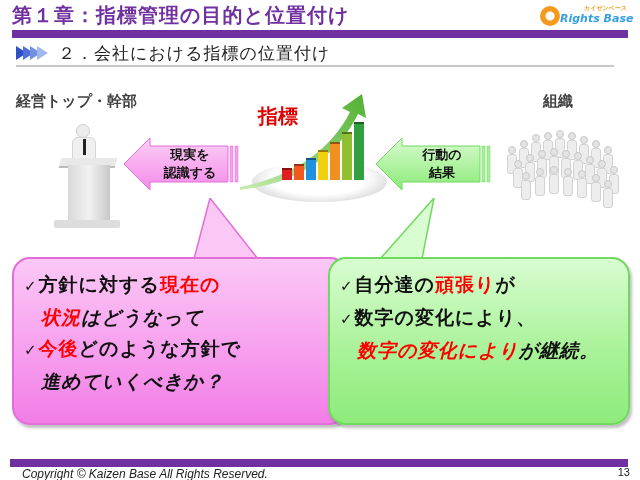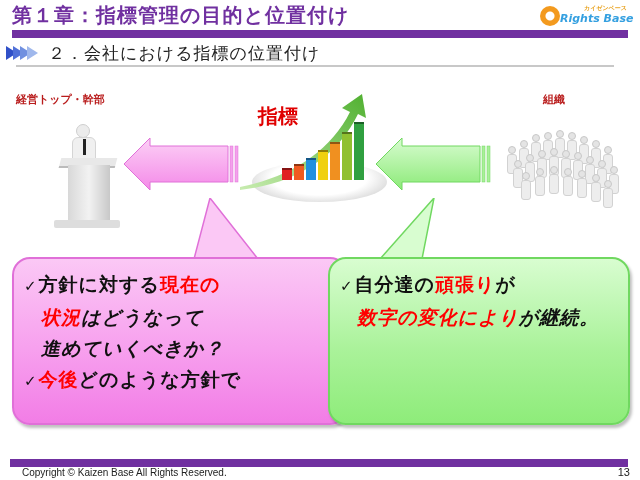--- a/index.html
+++ b/index.html
@@ -12,30 +12,30 @@
     letter-spacing: 1px; white-space: nowrap;
   }
   .top-bar { position: absolute; left: 12px; top: 30px; width: 616px; height: 8px; background: #7030a0; }
 
   .logo { position: absolute; left: 540px; top: 4px; width: 95px; height: 24px; }
   .logo-gear { position: absolute; left: 0; top: 2px; width: 20px; height: 20px; border-radius: 50%;
     background: radial-gradient(circle at 50% 50%, #fff 0 4px, #f39a1e 5px 10px); }
   .logo-kana { position: absolute; left: 44px; top: 0; font-size: 6px; color: #e8a01a; font-weight: bold; }
   .logo-name { position: absolute; left: 20px; top: 8px; font-size: 11px; color: #35a0e0; font-style: italic; font-weight: bold; white-space: nowrap; }
 
-  .section-title-row { position: absolute; left: 6px; top: 40px; height: 26px; display: flex; align-items: center; }
+  .section-title-row { position: absolute; left: 16px; top: 40px; height: 26px; display: flex; align-items: center; }
   .triangles { display: flex; margin-right: 8px; }
   .tri { width: 0; height: 0; border-top: 7px solid transparent; border-bottom: 7px solid transparent; border-left: 11px solid #3050c8; margin-right: -4px; }
   .tri.t2 { border-left-color: #5070d8; }
   .tri.t3 { border-left-color: #7090e0; }
   .tri.t4 { border-left-color: #a0b8ec; }
   .section-title { font-size: 17px; color: #222; letter-spacing: 1px; white-space: nowrap; margin-left: 6px; }
   .section-underline { position: absolute; left: 16px; top: 65px; width: 598px; height: 2px; background: #c8c8c8; }
 
-  .label-blue { position: absolute; font-size: 11px; font-weight: bold; color: #b91c1c; white-space: nowrap; }
+  .label-blue { position: absolute; font-size: 15px; font-weight: bold; color: #404040; white-space: nowrap; }
   .label-mgmt { left: 16px; top: 92px; }
   .label-org { left: 543px; top: 92px; }
 
   .label-indicator { position: absolute; left: 258px; top: 103px; font-size: 20px; font-weight: bold; color: #e00000; }
 
   
   .podium-wrap { position: absolute; left: 40px; top: 120px; width: 110px; height: 110px; }
   .podium-body { position: absolute; left: 28px; top: 45px; width: 42px; height: 60px; background: linear-gradient(90deg,#d8d8d8,#f2f2f2,#c8c8c8); }
   .podium-top { position: absolute; left: 20px; top: 38px; width: 56px; height: 10px; background: #e8e8e8; border-bottom: 2px solid #bbb; transform: skewX(-15deg); }
   .podium-base { position: absolute; left: 14px; top: 100px; width: 66px; height: 8px; background: #ddd; border-radius: 2px; }
@@ -66,21 +66,21 @@
     border: 2px solid #e070d8; box-shadow: 2px 3px 3px rgba(0,0,0,0.25); }
   .bubble-green { left: 328px; top: 257px; width: 302px; height: 168px;
     background: linear-gradient(180deg,#d8fdd0 0%,#aaf29a 55%,#8eec7a 100%);
     border: 2px solid #70d860; box-shadow: 2px 3px 3px rgba(0,0,0,0.25); }
   .bubble-line { font-size: 19px; font-weight: bold; color: #111; line-height: 31px; white-space: nowrap; letter-spacing: 1px; }
   .bubble-line .red { color: #ff0000; }
   .bubble-line.indent { padding-left: 17px; font-style: italic; }
   .check { font-size: 15px; font-weight: normal; margin-right: 1px; }
 
   .footer-bar { position: absolute; left: 10px; top: 459px; width: 618px; height: 8px; background: #7030a0; }
-  .copyright { position: absolute; left: 22px; top: 467px; font-family: "Liberation Sans", sans-serif; font-size: 10px; color: #222; white-space: nowrap; }
+  .copyright { position: absolute; left: 22px; top: 467px; font-family: "Liberation Sans", sans-serif; font-size: 12px; color: #222; white-space: nowrap; font-style: italic; }
   .page-number { position: absolute; right: 10px; top: 466px; font-family: "Liberation Sans", sans-serif; font-size: 11px; color: #222; }
 </style>
 </head>
 <body>
 
 <div class="chapter-title">第１章：指標管理の目的と位置付け</div>
 <div class="logo">
   <div class="logo-gear"></div>
   <div class="logo-kana">カイゼンベース</div>
   <div class="logo-name">Rights Base</div>
@@ -116,20 +116,22 @@
     <defs>
         <linearGradient id="pg" x1="0" y1="0" x2="0" y2="1">
           <stop offset="0" stop-color="#fcd0f6"></stop>
           <stop offset="1" stop-color="#f48ae8"></stop>
         </linearGradient>
       </defs>
     <polygon points="0,26 26,0 26,8 104,8 104,44 26,44 26,52" fill="url(#pg)" stroke="#e070d8" stroke-width="1"></polygon>
     <rect x="106" y="8" width="3" height="36" fill="#f4a0ec" stroke="#e070d8" stroke-width="0.5"></rect>
     <rect x="111" y="8" width="3" height="36" fill="#f4a0ec" stroke="#e070d8" stroke-width="0.5"></rect>
   </svg>
+  <div class="arrow-text" style="position:absolute;left:28px;top:8px;width:76px;">現実を
+認識する</div>
 </div>
 
 <div class="chart-wrap">
   <div class="disc"></div>
   <svg class="arrow-curve" width="150" height="130">
     <defs>
         <linearGradient id="ag" x1="0" y1="1" x2="1" y2="0">
           <stop offset="0" stop-color="#c8ecb0"></stop>
           <stop offset="1" stop-color="#50b030"></stop>
         </linearGradient>
@@ -150,20 +152,22 @@
     <defs>
         <linearGradient id="gg" x1="0" y1="0" x2="0" y2="1">
           <stop offset="0" stop-color="#d8fcd0"></stop>
           <stop offset="1" stop-color="#8cea78"></stop>
         </linearGradient>
       </defs>
     <polygon points="0,26 26,0 26,8 104,8 104,44 26,44 26,52" fill="url(#gg)" stroke="#70d860" stroke-width="1"></polygon>
     <rect x="106" y="8" width="3" height="36" fill="#a8f098" stroke="#70d860" stroke-width="0.5"></rect>
     <rect x="111" y="8" width="3" height="36" fill="#a8f098" stroke="#70d860" stroke-width="0.5"></rect>
   </svg>
+  <div class="arrow-text" style="position:absolute;left:28px;top:8px;width:76px;">行動の
+結果</div>
 </div>
 
 <div class="crowd" id="crowd">
     <div class="crowd-body" style="left: 7px; top: 26px;"></div>
     <div class="crowd-person" style="left: 8px; top: 18px;"></div>
     <div class="crowd-body" style="left: 19px; top: 20px;"></div>
     <div class="crowd-person" style="left: 20px; top: 12px;"></div>
     <div class="crowd-body" style="left: 31px; top: 14px;"></div>
     <div class="crowd-person" style="left: 32px; top: 6px;"></div>
     <div class="crowd-body" style="left: 43px; top: 12px;"></div>
@@ -216,24 +220,25 @@
   <polygon points="14,61 30,0 78,61" fill="#fbc8f5" stroke="#e070d8" stroke-width="1.5"></polygon>
 </svg>
 
 <svg style="position:absolute;left:370px;top:198px" width="90" height="62">
   <polygon points="10,61 64,0 52,61" fill="#d8fdd0" stroke="#70d860" stroke-width="1.5"></polygon>
 </svg>
 
 <div class="bubble bubble-pink" id="bubble-left">
     <div class="bubble-line"><span class="check">✓</span><span>方針に対する</span><span class="red">現在の</span></div>
     <div class="bubble-line indent"><span class="red">状況</span><span>はどうなって</span></div>
+    <div class="bubble-line"><span class="check">✓</span><span class="red">今後</span><span>どのような方針で</span></div>
     <div class="bubble-line indent"><span>進めていくべきか？</span></div>
-    <div class="bubble-line"><span class="check">✓</span><span class="red">今後</span><span>どのような方針で</span></div>
   </div>
 
 <div class="bubble bubble-green" id="bubble-right">
     <div class="bubble-line"><span class="check">✓</span><span>自分達の</span><span class="red">頑張り</span><span>が</span></div>
+    <div class="bubble-line"><span class="check">✓</span><span>数字の変化により、</span></div>
     <div class="bubble-line indent"><span class="red">数字の変化により</span><span>が継続。</span></div>
   </div>
 
 <div class="footer-bar"></div>
 <div class="copyright">Copyright ©  Kaizen Base  All Rights Reserved.</div>
 <div class="page-number">13</div>
 
 </body></html>

